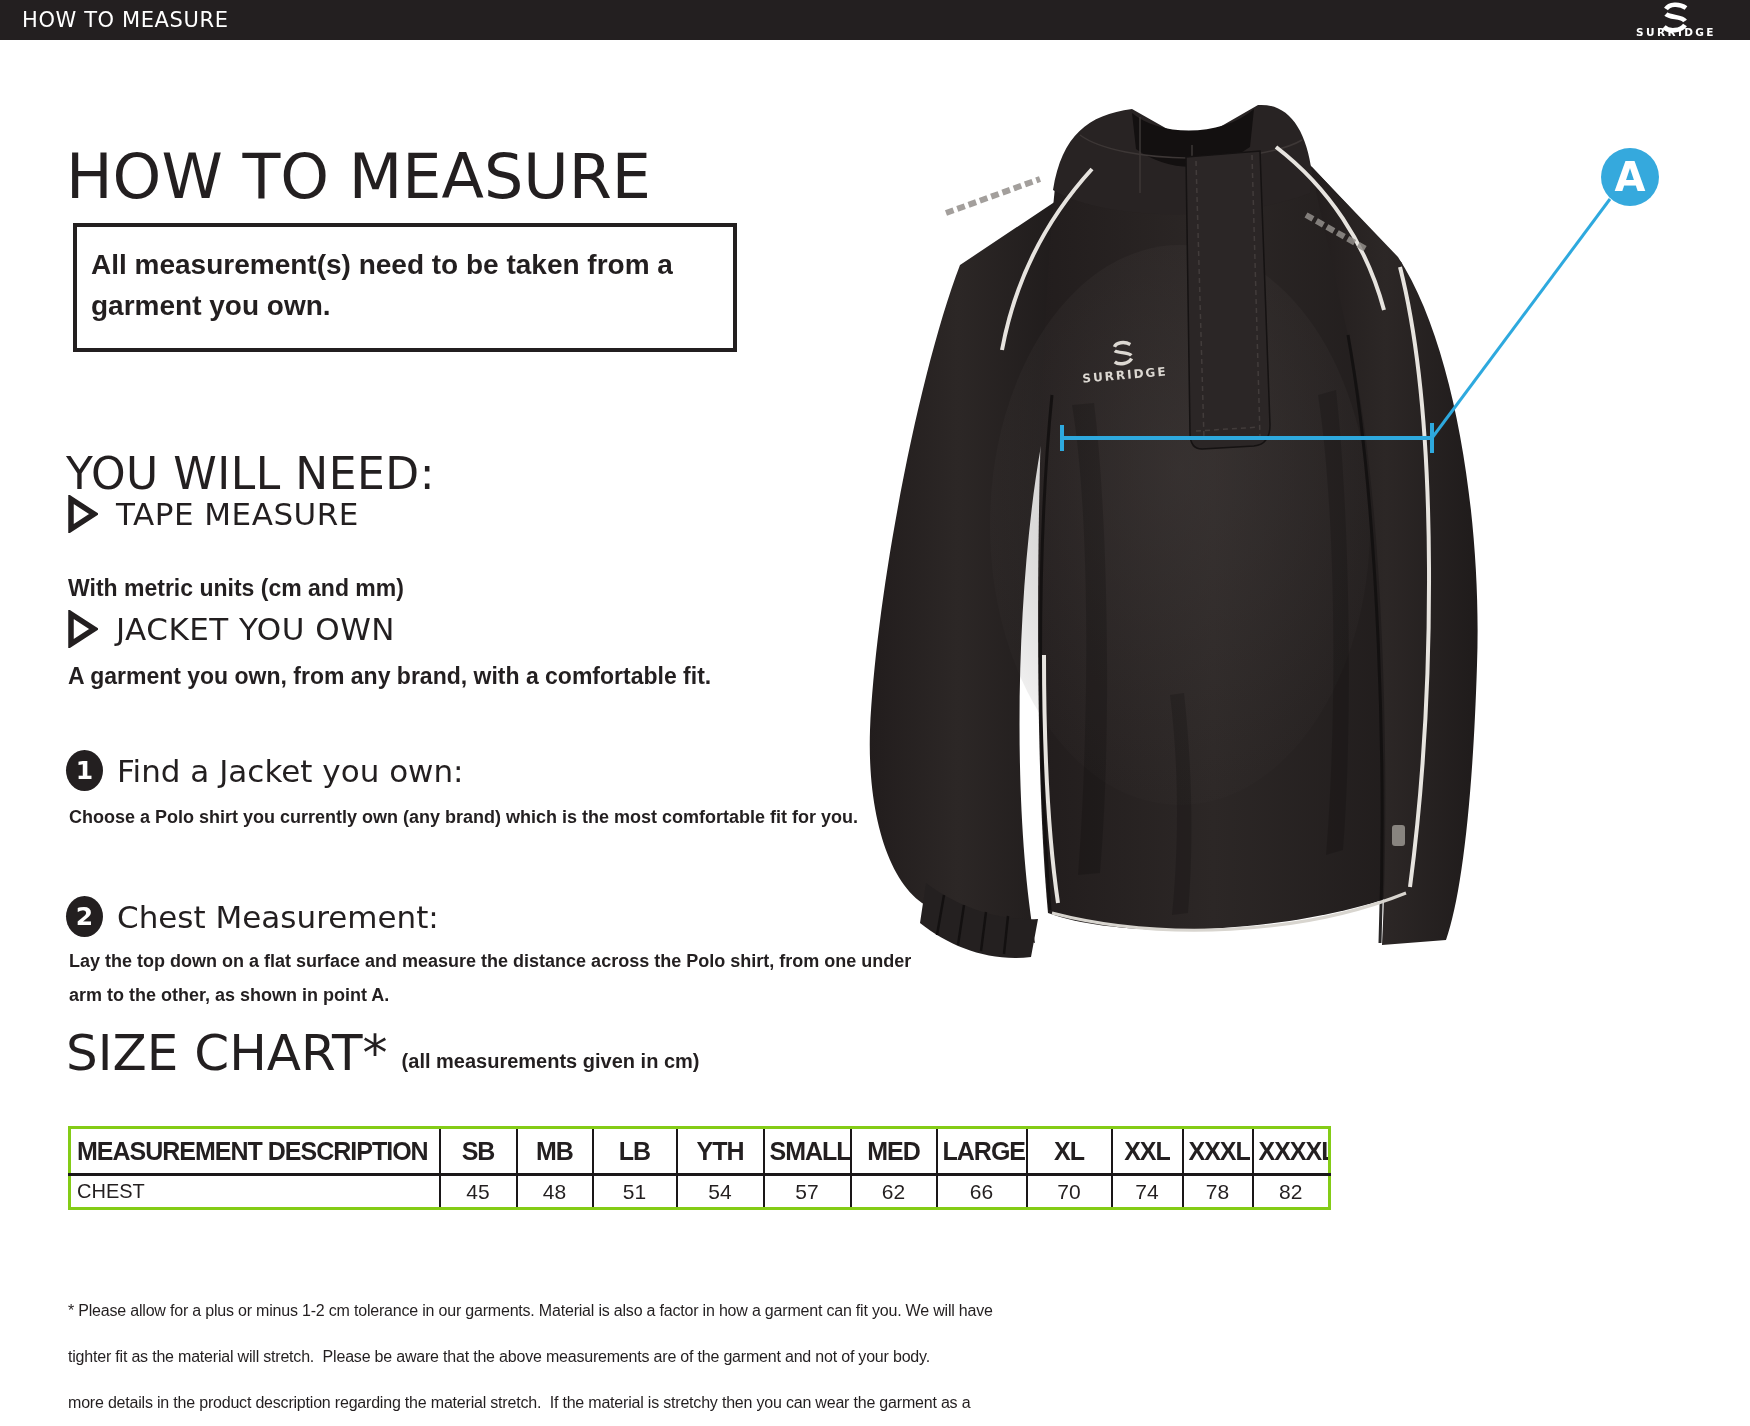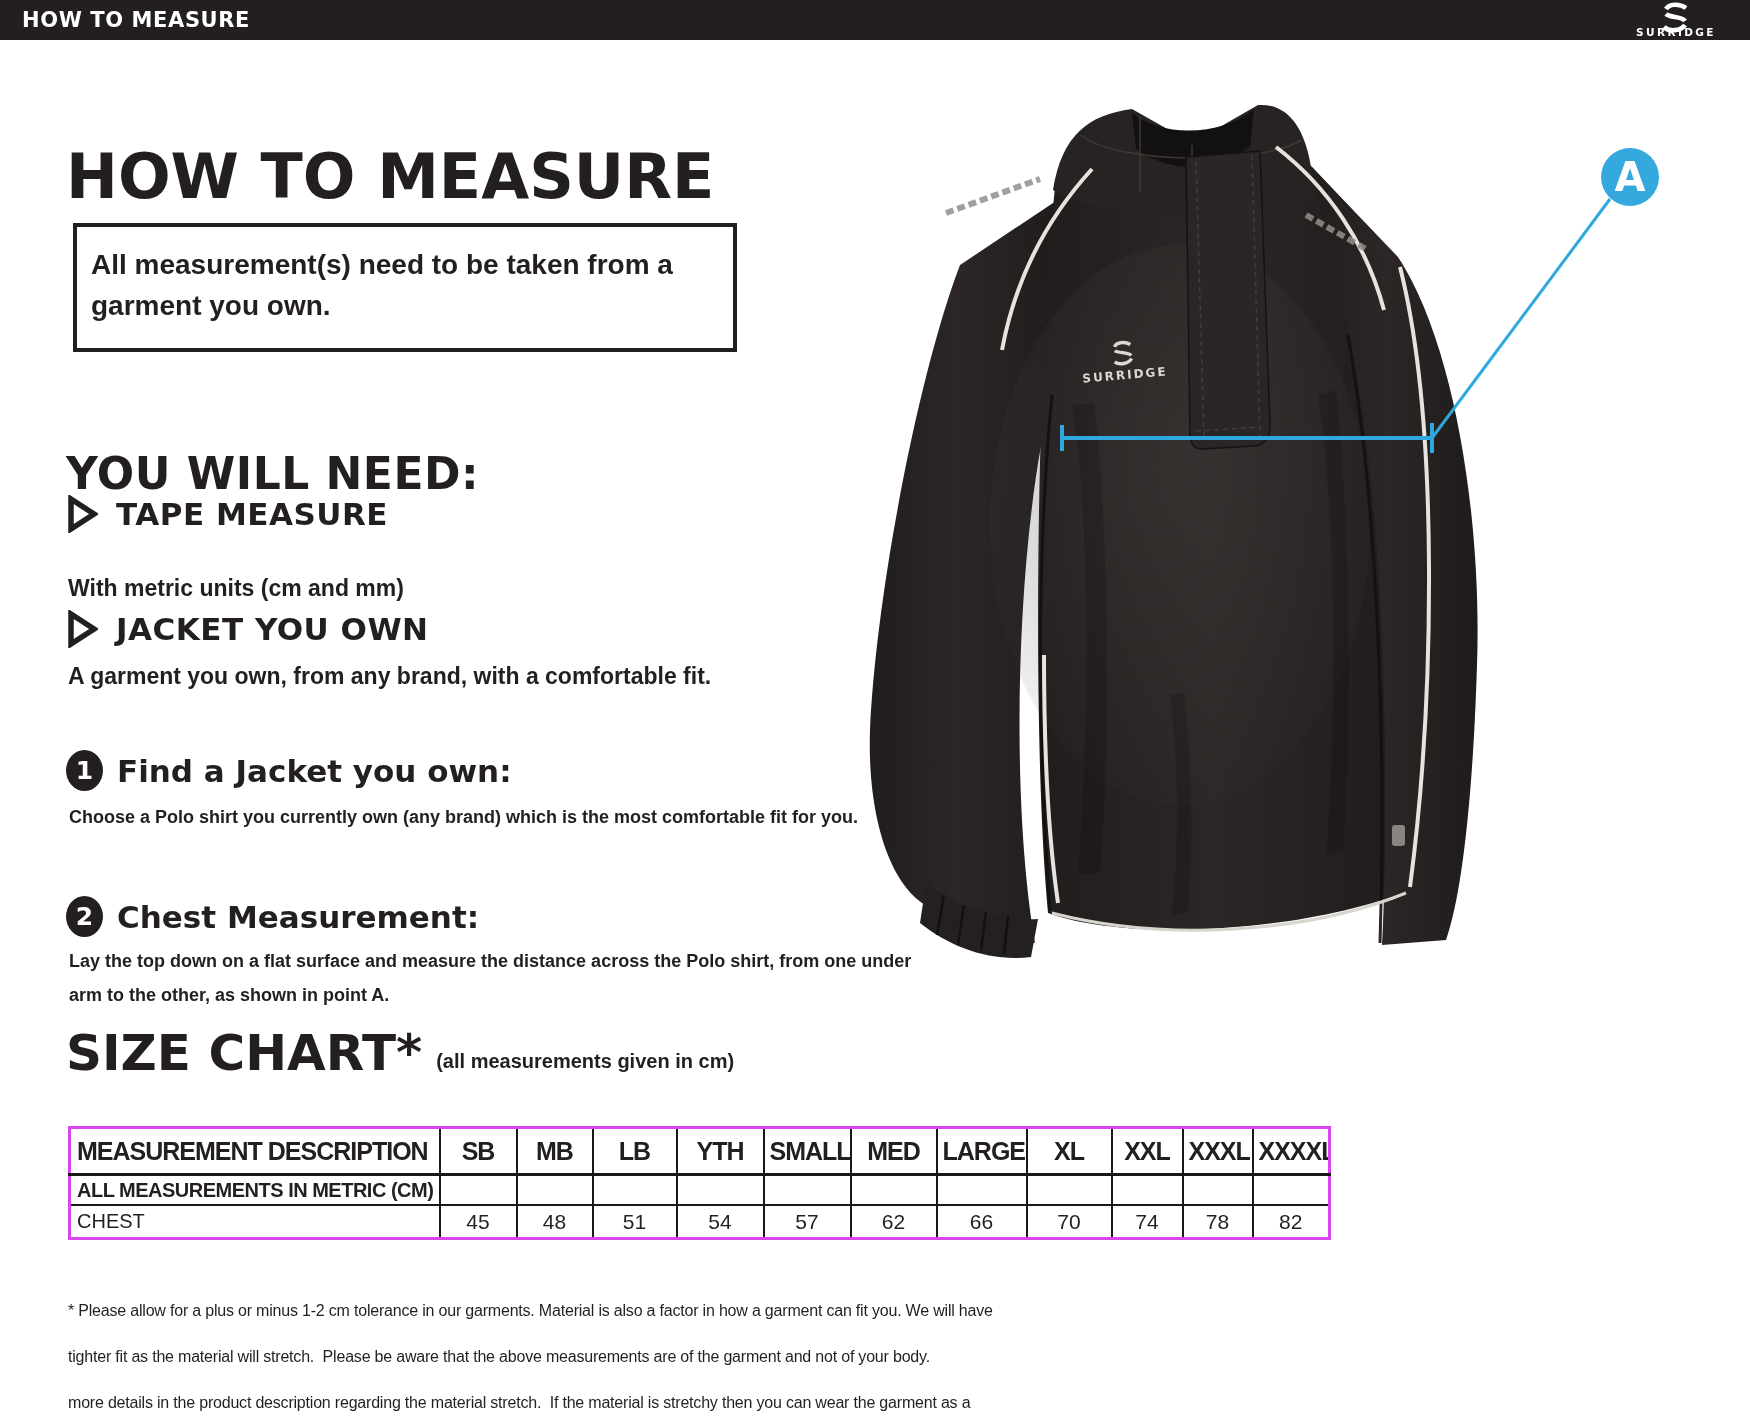--- a/index.html
+++ b/index.html
@@ -1,18 +1,18 @@
 <!DOCTYPE html>
 <html><head>
 <meta charset="utf-8">
 <style>
   html,body{margin:0;padding:0;background:#ffffff;}
   body{width:1750px;height:1426px;overflow:hidden;position:relative;
        font-family:"Liberation Sans",sans-serif;color:#231f20;}
-  .hfont{font-family:"DejaVu Sans",sans-serif;font-weight:bold;}
+  .hfont{font-family:"DejaVu Sans",sans-serif;font-weight:normal;}
 
   
   .topbar{position:absolute;left:0;top:0;width:1750px;height:40px;background:#231f20;
           display:flex;align-items:center;justify-content:space-between;
           padding:0 22px;box-sizing:border-box;}
   .topbar-title{color:#fff;font-size:21px;letter-spacing:.6px;}
   .topbar-logo{display:block;}
 
   
   .page-title{position:absolute;left:66px;top:104px;font-size:62px;letter-spacing:0;
@@ -35,21 +35,21 @@
   .step-title{font-size:31px;}
   .step-desc{position:absolute;left:69px;width:845px;font-size:18px;font-weight:bold;
              line-height:34px;}
 
   .sc-heading{position:absolute;left:66px;top:1028px;display:flex;align-items:flex-end;gap:14px;}
   .sc-heading .big{font-size:50px;line-height:1;}
   .sc-heading .small{font-size:20px;font-weight:bold;padding-bottom:5px;}
 
   
   .size-table{position:absolute;left:68px;top:1126px;border-collapse:collapse;
-              table-layout:fixed;width:1260px;border:3px solid #d946ef;}
+              table-layout:fixed;width:1260px;border:3px solid #84cc16;}
   .size-table th,.size-table td{border:2px solid #1a1718;padding:0 5px;overflow:hidden;
               white-space:nowrap;}
   .size-table thead th{height:44px;font-size:25px;letter-spacing:-1px;border-bottom-width:3px;}
   .size-table th.desc,.size-table td.desc{text-align:left;padding-left:6px;}
   .size-table .metric td{height:28px;font-size:20px;font-weight:bold;letter-spacing:-.5px;}
   .size-table .chest td{height:31px;font-size:21px;font-weight:normal;text-align:center;}
   .size-table .chest td.desc{font-size:20px;text-align:left;}
 
   .footnote{position:absolute;left:68px;top:1288px;font-size:16px;line-height:46px;
             letter-spacing:-.2px;}
@@ -139,34 +139,20 @@
       <th>SMALL</th>
       <th>MED</th>
       <th>LARGE</th>
       <th>XL</th>
       <th>XXL</th>
       <th>XXXL</th>
       <th>XXXXL</th>
     </tr>
   </thead>
   <tbody>
-    <tr class="metric">
-      <td class="desc">ALL MEASUREMENTS IN METRIC (CM)</td>
-      <td></td>
-      <td></td>
-      <td></td>
-      <td></td>
-      <td></td>
-      <td></td>
-      <td></td>
-      <td></td>
-      <td></td>
-      <td></td>
-      <td></td>
-    </tr>
     <tr class="chest">
       <td class="desc">CHEST</td>
       <td>45</td>
       <td>48</td>
       <td>51</td>
       <td>54</td>
       <td>57</td>
       <td>62</td>
       <td>66</td>
       <td>70</td>

